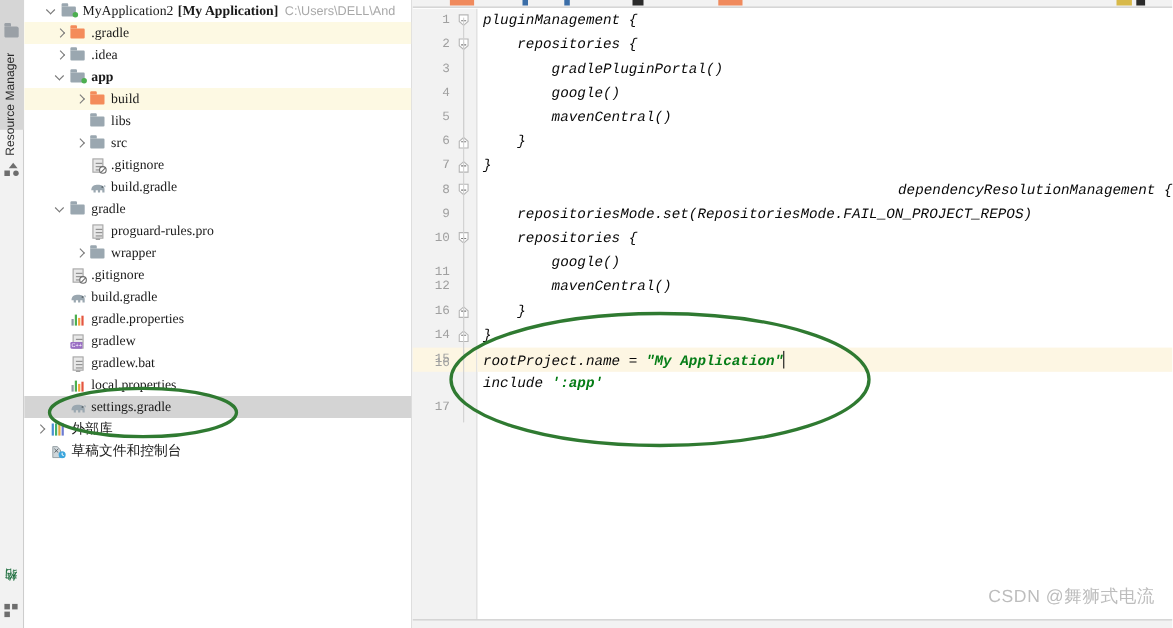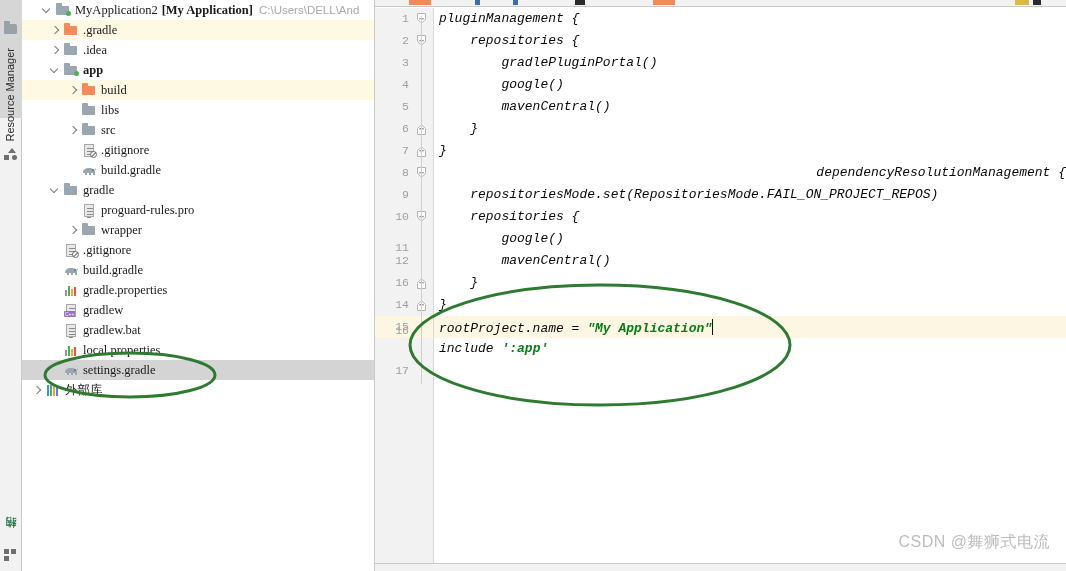--- a/index.html
+++ b/index.html
@@ -411,20 +411,32 @@
           <span class="arrow right"></span>
           <div class="ico">
             <span class="libico">
               <i style="left:0; background:#4a8fd4"></i>
               <i style="left:3px; background:#45b26b"></i>
               <i style="left:6px; background:#e0a63a"></i>
               <i style="left:9px; background:#6c7ad1"></i>
             </span>
           </div>
           <span class="lbl">外部库</span>
+        </div>
+        <div class="row" style="padding-left: 10px;">
+          <span class="arrow "></span>
+          <div class="ico">
+            <span class="scratch"><svg width="13" height="12" viewBox="0 0 13 12">
+                <path d="M1 1 L1 11 L8 11 L8 4 L5 1 Z" fill="#cfd6da" stroke="#8d989e" stroke-width="0.8"></path>
+                <path d="M2.5 3 L6 6.5 M6 3 L2.5 6.5" stroke="#5a6368" stroke-width="0.9"></path>
+                <circle cx="9.5" cy="8.5" r="3.2" fill="#3ca6dd"></circle>
+                <path d="M9.5 6.6 L9.5 8.6 L11 9.3" stroke="#fff" stroke-width="0.9" fill="none"></path>
+              </svg></span>
+          </div>
+          <span class="lbl">草稿文件和控制台</span>
         </div>
       </div>
   </div>
 
   <div class="editorwrap">
     <div class="topsliver">
       <i style="left:34px; width:22px; background:#f08a5d;"></i>
       <i style="left:100px; width:5px; background:#3b6ea8;"></i>
       <i style="left:138px; width:5px; background:#3b6ea8;"></i>
       <i style="left:200px; width:10px; background:#2b2b2b;"></i>

